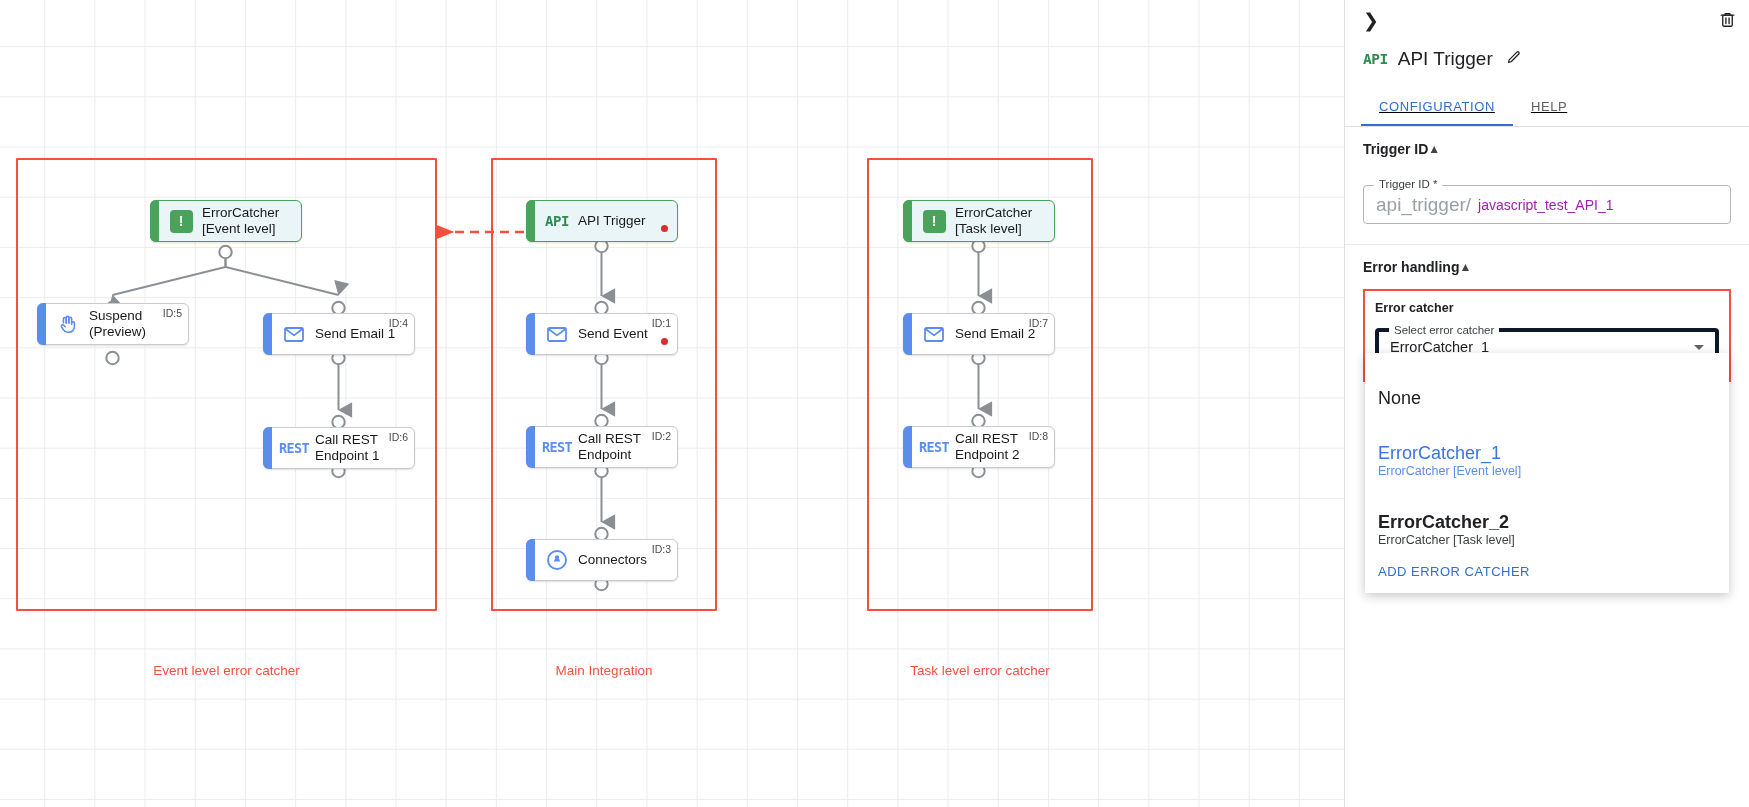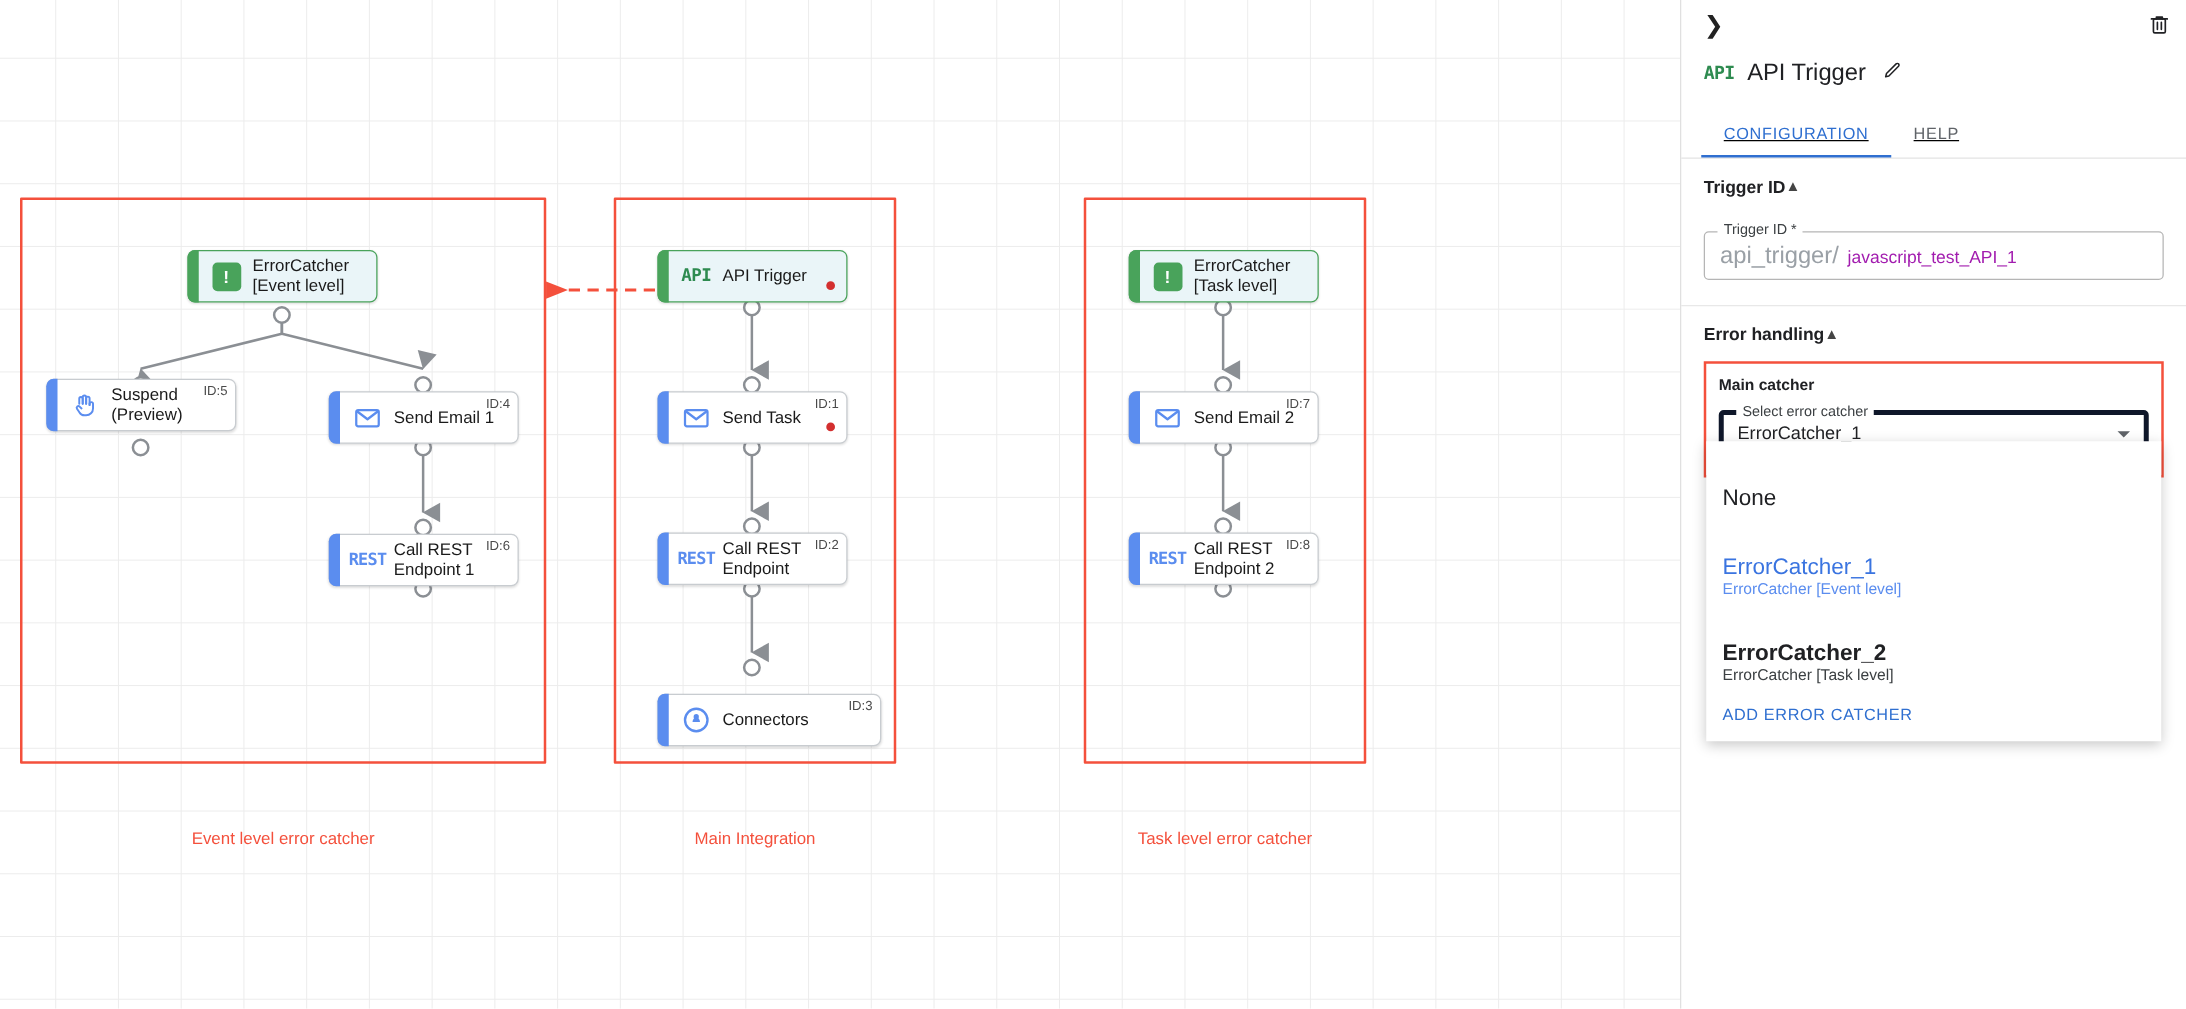--- a/index.html
+++ b/index.html
@@ -344,36 +344,36 @@
     </div>
 
     <div class="node blue" style="left:526px; top:313px; width:152px; height:42px;">
       <span class="accent"></span>
       <span class="ico">
         <svg width="24" height="24" viewBox="0 0 24 24" fill="none" stroke="#5b8def" stroke-width="1.8" stroke-linecap="round" stroke-linejoin="round">
           <rect x="3" y="6" width="18" height="13" rx="1.5"></rect>
           <path d="M3.6 7 12 13.4 20.4 7"></path>
         </svg>
       </span>
-      <span class="title">Send Task</span>
+      <span class="title">Send Event</span>
       <span class="idlabel">ID:1</span>
       <span class="reddot"></span>
     </div>
 
     <div class="node blue" style="left:526px; top:426px; width:152px; height:42px;">
       <span class="accent"></span>
       <span class="ico">
         <span class="rest-badge">REST</span>
       </span>
       <span class="title">Call REST
 Endpoint</span>
       <span class="idlabel">ID:2</span>
     </div>
 
-    <div class="node blue" style="left:526px; top:555px; width:179px; height:42px;">
+    <div class="node blue" style="left:526px; top:539px; width:152px; height:42px;">
       <span class="accent"></span>
       <span class="ico">
         <svg width="24" height="24" viewBox="0 0 24 24" fill="none">
           <circle cx="12" cy="12" r="9" stroke="#5b8def" stroke-width="1.9"></circle>
           <path d="M9 13.5c0-2.1 1.4-3.6 3-3.6s3 1.5 3 3.6" fill="#5b8def"></path>
           <circle cx="12" cy="9.3" r="2.1" fill="#5b8def"></circle>
         </svg>
       </span>
       <span class="title">Connectors</span>
       <span class="idlabel">ID:3</span>
@@ -452,21 +452,21 @@
       </div>
     </div>
 
     <div class="section" style="border-bottom:none;">
       <div class="section-head">
         <span class="h">Error handling</span>
         <span class="caret">▲</span>
       </div>
 
       <div class="err-wrap">
-        <div class="err-caption">Main catcher</div>
+        <div class="err-caption">Error catcher</div>
 
         <div class="select-field">
           <span class="mui-label">Select error catcher</span>
           <span class="select-value">ErrorCatcher_1</span>
           <span class="dd-arrow"></span>
         </div>
 
         <div class="menu">
           <div class="menu-item">
             <div class="mi-main">None</div>

